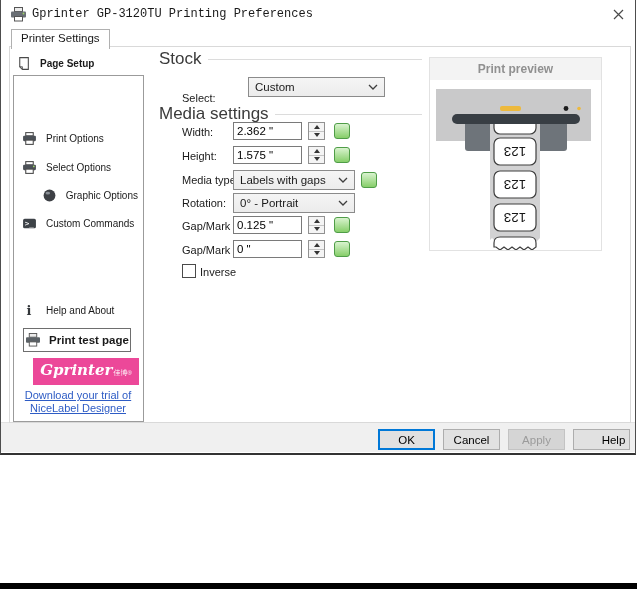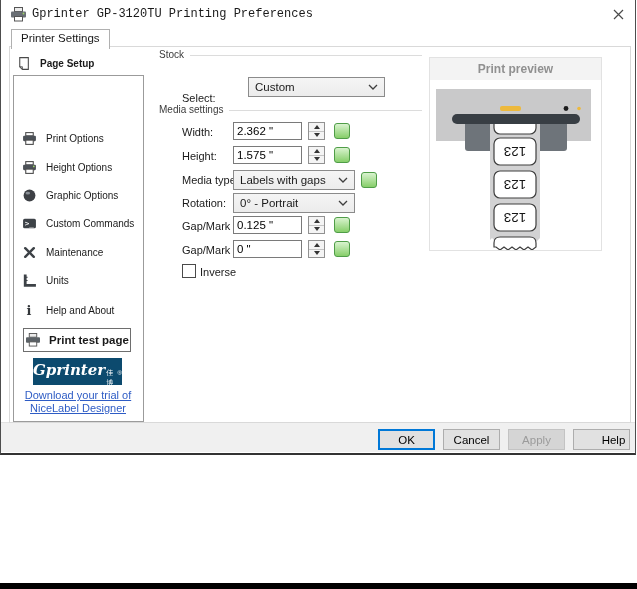--- a/index.html
+++ b/index.html
@@ -20,30 +20,30 @@
   .nav{position:absolute;display:flex;align-items:center;height:22px;cursor:pointer;}
   .nav .nico{width:15px;height:15px;display:inline-flex;margin-right:9px;}
   .nav .nlbl{font-size:10px;white-space:nowrap;}
   .nav.sel .nlbl{font-weight:bold;}
   .navsel{left:6px;top:5px;width:128px;}
   .navbox{position:absolute;left:3px;top:28px;width:129px;height:345px;border:1px solid #9b9b9b;background:#fff;}
   .navbox .nav{left:8px;width:116px;margin-top:48px;}
   .testbtn{position:absolute;left:9px;top:252px;width:106px;height:22px;border:1px solid #6e6e6e;background:#fff;
            display:flex;align-items:center;justify-content:center;gap:8px;cursor:pointer;}
   .testbtn span{font-size:11.5px;font-weight:600;}
-  .logo{position:absolute;left:19px;top:282px;width:89px;height:27px;background:#0c4a6e;color:#fff;
+  .logo{position:absolute;left:19px;top:282px;width:106px;height:27px;background:#ec4899;color:#fff;
         display:flex;align-items:baseline;justify-content:center;padding-top:3px;box-sizing:border-box;}
   .logo .brand{font-family:"DejaVu Serif","Liberation Serif",serif;font-style:italic;font-weight:bold;font-size:15px;line-height:18px;}
   .logo .cn{font-size:7px;margin-left:1px;}
   .logo .reg{font-size:6px;vertical-align:top;}
   .dllink{position:absolute;left:6px;top:313px;width:116px;text-align:center;font-size:11px;line-height:13px;
           color:#2e5cc5;text-decoration:underline;cursor:pointer;}
   
   .ghead{position:absolute;display:flex;align-items:center;gap:6px;}
-  .gtxt{font-size:10px;color:#3b3b3b;white-space:nowrap;}
+  .gtxt{font-size:17px;color:#3b3b3b;white-space:nowrap;}
   .gline{flex:1;height:1px;background:#dcdcdc;margin-top:1px;}
   .flbl{position:absolute;font-size:11px;white-space:nowrap;}
   .txt{position:absolute;height:16px;width:61px;border:1px solid #7a7a7a;font-family:inherit;font-size:11.5px;padding:0 3px;background:#fff;}
   .combo{position:absolute;height:20px;border:1px solid #8b8b8b;background:linear-gradient(#f5f5f5,#ececec);
          display:flex;align-items:center;box-sizing:border-box;padding:0 6px;cursor:pointer;}
   .combo span{font-size:11.5px;flex:1;white-space:nowrap;overflow:hidden;}
   .spin{position:absolute;width:17px;height:18px;border:1px solid #919191;background:#f4f4f4;box-sizing:border-box;
         display:flex;flex-direction:column;}
   .su,.sd{flex:1;display:flex;align-items:center;justify-content:center;cursor:pointer;}
   .su{border-bottom:1px solid #c4c4c4;}
@@ -116,65 +116,44 @@
 
         <div class="nav" style="top:32px;">
           <span class="nico">
             <svg width="15" height="15" viewBox="0 0 14 14">
               <rect x="3.5" y="1.5" width="7" height="3" fill="#fff" stroke="#4a4a4a"></rect>
               <rect x="1" y="4.5" width="12" height="5" rx="1" fill="#4c5157"></rect>
               <rect x="3.5" y="8.5" width="7" height="4" fill="#fff" stroke="#4a4a4a"></rect>
               <circle cx="11" cy="6" r="0.8" fill="#9fd468"></circle>
             </svg>
           </span>
-          <span class="nlbl">Height Options</span>
-        </div>
-
-        <div class="nav" style="top:60px;">
+          <span class="nlbl">Select Options</span>
+        </div>
+
+        <div class="nav" style="top:60px;justify-content:flex-end;">
           <span class="nico">
             <svg width="15" height="15" viewBox="0 0 14 14">
               <circle cx="7" cy="7" r="5.5" fill="#3d4045"></circle>
               <ellipse cx="5.4" cy="4.8" rx="2.1" ry="1.3" fill="#8a8f96"></ellipse>
             </svg>
           </span>
           <span class="nlbl">Graphic Options</span>
         </div>
 
         <div class="nav" style="top:88px;">
           <span class="nico">
             <svg width="15" height="15" viewBox="0 0 14 14">
               <rect x="1" y="2.5" width="12" height="9" rx="1.5" fill="#3d4247"></rect>
               <text x="2.6" y="9.6" font-size="7" fill="#fff" font-family="DejaVu Sans Mono, monospace">&gt;_</text>
             </svg>
           </span>
           <span class="nlbl">Custom Commands</span>
         </div>
 
-        <div class="nav" style="top:117px;">
-          <span class="nico">
-            <svg width="15" height="15" viewBox="0 0 14 14">
-              <g stroke="#3d4247" stroke-width="2.3" stroke-linecap="round">
-                <line x1="3" y1="3" x2="11" y2="11"></line>
-                <line x1="11" y1="3" x2="3" y2="11"></line>
-              </g>
-            </svg>
-          </span>
-          <span class="nlbl">Maintenance</span>
-        </div>
-
-        <div class="nav" style="top:145px;">
-          <span class="nico">
-            <svg width="15" height="15" viewBox="0 0 14 14">
-              <path d="M3 1.5 V11.5 H13" fill="none" stroke="#3d4247" stroke-width="2.6"></path>
-              <line x1="3" y1="4" x2="5.2" y2="4" stroke="#3d4247" stroke-width="1"></line>
-              <line x1="3" y1="7" x2="5.2" y2="7" stroke="#3d4247" stroke-width="1"></line>
-            </svg>
-          </span>
-          <span class="nlbl">Units</span>
-        </div>
+
 
         <div class="nav" style="top:175px;">
           <span class="nico">
             <svg width="15" height="15" viewBox="0 0 14 14">
               <text x="4.2" y="11.5" font-size="12" font-weight="bold" font-family="DejaVu Serif, serif" fill="#33363a">i</text>
             </svg>
           </span>
           <span class="nlbl">Help and About</span>
         </div>
 

